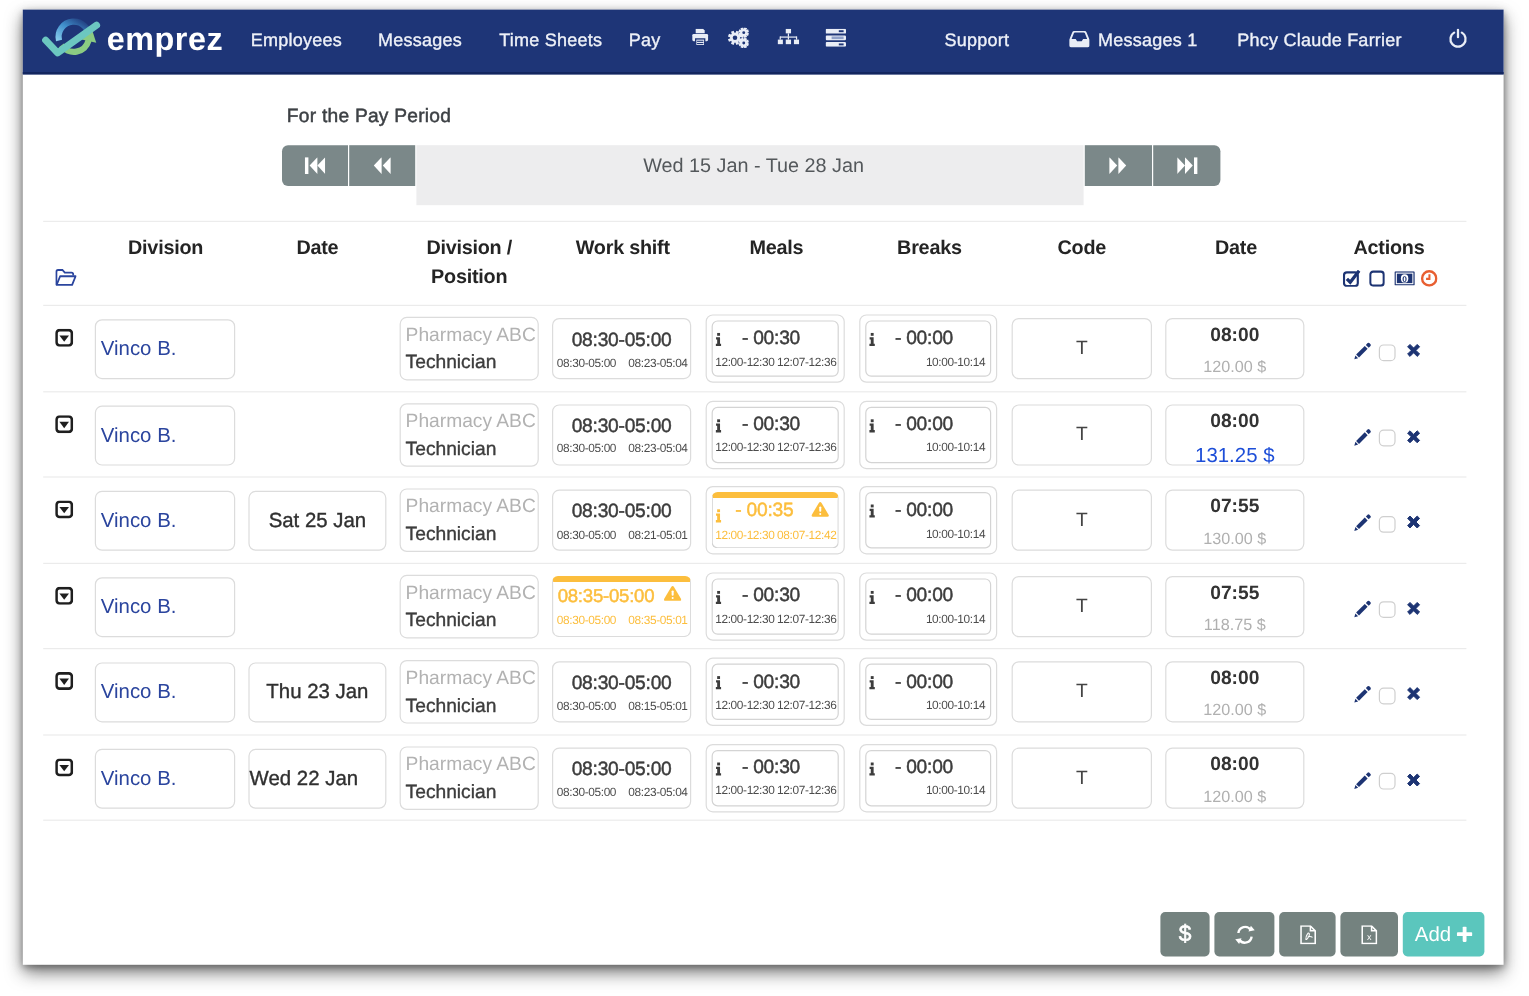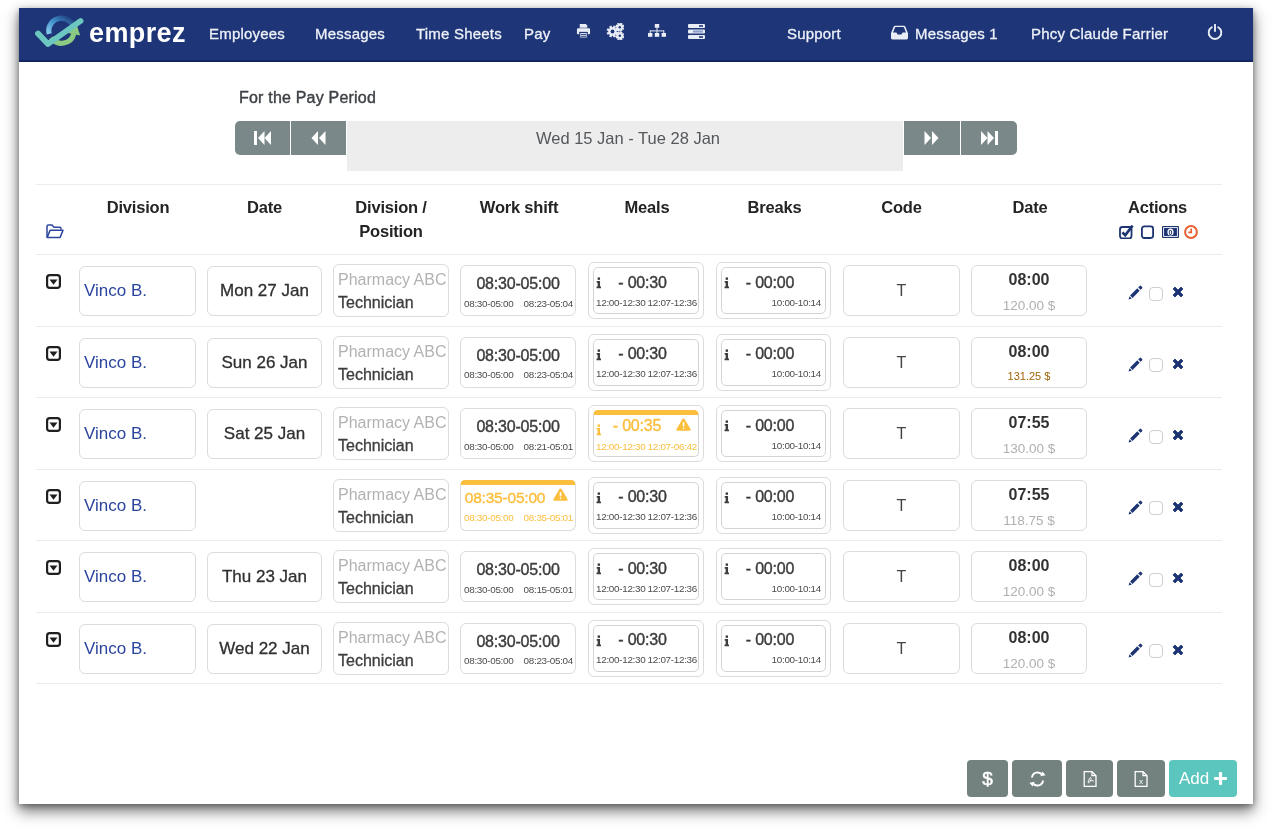--- a/index.html
+++ b/index.html
@@ -163,21 +163,20 @@
 <svg class="abs" style="left:1165px;top:217px" width="14" height="14" viewBox="0 0 14 14">
 <circle cx="7" cy="7" r="5.9" fill="none" stroke="#e85f31" stroke-width="2"></circle>
 <path d="M7.2 3.6 V7.4 H4.4" fill="none" stroke="#e85f31" stroke-width="1.7"></path>
 </svg>
 <div class="row" style="top:246.0px">
 <svg class="abs" style="left:10px;top:19px" width="15" height="15" viewBox="0 0 15 15">
 <rect x="1.1" y="1.1" width="12.8" height="12.8" rx="2.6" fill="none" stroke="#1f1f1f" stroke-width="2.2"></rect>
 <path d="M3.5 5.5 H11.5 L7.5 10.8 Z" fill="#1f1f1f"></path>
       </svg>
       <div class="bx" style="left:43px;top:11px;width:117px;height:50px;color:#2b459e;font-size:17px;line-height:48px;padding-left:4px">Vinco B.</div>
-<div class="bx" style="left:171px;top:11px;width:115px;height:50px;color:#303030;font-size:17px;line-height:48px;text-align:center;-webkit-text-stroke:.3px #303030">Mon 27 Jan</div>
 <div class="bx" style="left:297px;top:9px;width:116px;height:53px;font-size:16px;padding:3px 0 0 4px;line-height:23px;overflow:hidden">
         <div style="color:#b2b2b2">Pharmacy ABC</div>
         <div style="color:#3d3d3d;-webkit-text-stroke:.3px #3d3d3d">Technician</div>
       </div>
 <div class="bx" style="left:424px;top:10px;width:116px;height:51px;">
         <div class="abs" style="left:0px;right:0px;top:9px;text-align:center;font-size:16px;letter-spacing:-.2px;color:#3d3d3d;-webkit-text-stroke:.4px #3d3d3d">08:30-05:00</div>
         <div class="sub abs" style="left:3px;right:2px;top:31.5px;display:flex;justify-content:space-between;color:#4c4c4c">
           <span>08:30-05:00</span>
           <span>08:23-05:04</span>
         </div>
@@ -219,21 +218,20 @@
       <svg class="abs" style="left:1136px;top:31px" width="12" height="12" viewBox="0 0 12 12">
 <path d="M1 3 L3 1 L6 4 L9 1 L11 3 L8 6 L11 9 L9 11 L6 8 L3 11 L1 9 L4 6 Z" fill="#1d3473" stroke="#1d3473" stroke-width="0.8" stroke-linejoin="round"></path>
       </svg>
     </div>
 <div class="row" style="top:317.5px">
 <svg class="abs" style="left:10px;top:19px" width="15" height="15" viewBox="0 0 15 15">
 <rect x="1.1" y="1.1" width="12.8" height="12.8" rx="2.6" fill="none" stroke="#1f1f1f" stroke-width="2.2"></rect>
 <path d="M3.5 5.5 H11.5 L7.5 10.8 Z" fill="#1f1f1f"></path>
       </svg>
       <div class="bx" style="left:43px;top:11px;width:117px;height:50px;color:#2b459e;font-size:17px;line-height:48px;padding-left:4px">Vinco B.</div>
-<div class="bx" style="left:171px;top:11px;width:115px;height:50px;color:#303030;font-size:17px;line-height:48px;text-align:center;-webkit-text-stroke:.3px #303030">Sun 26 Jan</div>
 <div class="bx" style="left:297px;top:9px;width:116px;height:53px;font-size:16px;padding:3px 0 0 4px;line-height:23px;overflow:hidden">
         <div style="color:#b2b2b2">Pharmacy ABC</div>
         <div style="color:#3d3d3d;-webkit-text-stroke:.3px #3d3d3d">Technician</div>
       </div>
 <div class="bx" style="left:424px;top:10px;width:116px;height:51px;">
         <div class="abs" style="left:0px;right:0px;top:9px;text-align:center;font-size:16px;letter-spacing:-.2px;color:#3d3d3d;-webkit-text-stroke:.4px #3d3d3d">08:30-05:00</div>
         <div class="sub abs" style="left:3px;right:2px;top:31.5px;display:flex;justify-content:space-between;color:#4c4c4c">
           <span>08:30-05:00</span>
           <span>08:23-05:04</span>
         </div>
@@ -257,21 +255,21 @@
             <rect x="1.7" y="0.5" width="2.8" height="2.8" fill="#3d3d3d"></rect>
             <path d="M0.6 4.6 H4.5 V11 H5.8 V13.2 H0.4 V11 H1.7 V6.8 H0.6 Z" fill="#3d3d3d"></path>
           </svg>
           <div class="abs" style="left:10px;right:17px;top:5.5px;text-align:center;font-size:16px;letter-spacing:-.2px;color:#3d3d3d;-webkit-text-stroke:.4px #3d3d3d">- 00:00</div>
           <div class="sub abs" style="left:3px;right:4px;top:28.5px;text-align:right">10:00-10:14</div>
         </div>
       </div>
 <div class="bx" style="left:807px;top:10px;width:117px;height:51px;font-size:16px;color:#444;text-align:center;line-height:49px">T</div>
 <div class="bx" style="left:935px;top:10px;width:116px;height:51px;text-align:center">
         <div class="abs" style="left:0;right:0;top:5px;font-size:16px;font-weight:700;color:#333">08:00</div>
-        <div class="abs" style="left:0;right:0;top:32px;font-size:11px;color:#a16207">131.25 $</div>
+        <div class="abs" style="left:0;right:0;top:32px;font-size:17px;color:#1d4ed8">131.25 $</div>
       </div>
 <svg class="abs" style="left:1092px;top:30px" width="15" height="15" viewBox="0 0 15 15">
 <path d="M0.6 14.4 L1.5 11.2 L3.8 13.5 Z" fill="#1d3473"></path>
 <path d="M2.1 10.5 L9.3 3.3 L11.7 5.7 L4.5 12.9 Z" fill="#1d3473"></path>
 <path d="M10.2 2.4 L11.7 0.9 Q12.4 0.3 13.1 0.9 L14.1 1.9 Q14.7 2.6 14.1 3.3 L12.6 4.8 Z" fill="#1d3473"></path>
 </svg>
       <div class="abs" style="left:1113px;top:31.5px;width:14px;height:14px;border:1.5px solid #cfcfcf;border-radius:4px;background:#fff"></div>
       <svg class="abs" style="left:1136px;top:31px" width="12" height="12" viewBox="0 0 12 12">
 <path d="M1 3 L3 1 L6 4 L9 1 L11 3 L8 6 L11 9 L9 11 L6 8 L3 11 L1 9 L4 6 Z" fill="#1d3473" stroke="#1d3473" stroke-width="0.8" stroke-linejoin="round"></path>
       </svg>
@@ -301,21 +299,21 @@
             <path d="M0.6 4.6 H4.5 V11 H5.8 V13.2 H0.4 V11 H1.7 V6.8 H0.6 Z" fill="#fcbe3d"></path>
           </svg>
           <div class="abs" style="left:12px;right:30px;top:2px;text-align:center;font-size:16px;letter-spacing:-.2px;color:#fcbe3d;-webkit-text-stroke:.4px #fcbe3d">- 00:35</div>
           <svg class="abs" style="right:7px;top:3px" width="15" height="13.5" viewBox="0 0 17 15">
 <path d="M7.2 1.2 Q8.5 -0.6 9.8 1.2 L16.4 12.2 Q17.3 14.2 15.2 14.2 H1.8 Q-0.3 14.2 .6 12.2 Z" fill="#fcbe3d"></path>
 <rect x="7.6" y="4.4" width="1.9" height="5" rx="0.9" fill="#fff"></rect>
             <rect x="7.6" y="10.6" width="1.9" height="1.9" rx="0.9" fill="#fff"></rect>
           </svg>
           <div class="sub abs" style="left:2px;right:1px;top:26px;display:flex;justify-content:space-between;color:#fcbe3d">
             <span>12:00-12:30</span>
-            <span>12:07-06:42</span>
+            <span>08:07-12:42</span>
           </div>
         </div>
       </div>
 <div class="bx" style="left:680px;top:7px;width:115px;height:57px">
         <div class="abs" style="left:4px;top:4px;right:4px;bottom:4px;border:1px solid #d4d4d4;border-radius:5px">
           <svg class="abs" style="left:1.5px;top:9px" width="5.5" height="12" viewBox="0 0 6 14">
             <rect x="1.7" y="0.5" width="2.8" height="2.8" fill="#3d3d3d"></rect>
             <path d="M0.6 4.6 H4.5 V11 H5.8 V13.2 H0.4 V11 H1.7 V6.8 H0.6 Z" fill="#3d3d3d"></path>
           </svg>
           <div class="abs" style="left:10px;right:17px;top:5.5px;text-align:center;font-size:16px;letter-spacing:-.2px;color:#3d3d3d;-webkit-text-stroke:.4px #3d3d3d">- 00:00</div>
@@ -452,21 +450,21 @@
       <svg class="abs" style="left:1136px;top:31px" width="12" height="12" viewBox="0 0 12 12">
 <path d="M1 3 L3 1 L6 4 L9 1 L11 3 L8 6 L11 9 L9 11 L6 8 L3 11 L1 9 L4 6 Z" fill="#1d3473" stroke="#1d3473" stroke-width="0.8" stroke-linejoin="round"></path>
       </svg>
     </div>
 <div class="row" style="top:603.5px">
 <svg class="abs" style="left:10px;top:19px" width="15" height="15" viewBox="0 0 15 15">
 <rect x="1.1" y="1.1" width="12.8" height="12.8" rx="2.6" fill="none" stroke="#1f1f1f" stroke-width="2.2"></rect>
 <path d="M3.5 5.5 H11.5 L7.5 10.8 Z" fill="#1f1f1f"></path>
       </svg>
       <div class="bx" style="left:43px;top:11px;width:117px;height:50px;color:#2b459e;font-size:17px;line-height:48px;padding-left:4px">Vinco B.</div>
-<div class="bx" style="left:171px;top:11px;width:115px;height:50px;color:#303030;font-size:17px;line-height:48px;text-align:center;-webkit-text-stroke:.3px #303030">Wed 22 Jan</div>
+<div class="bx" style="left:171px;top:11px;width:115px;height:50px;color:#303030;font-size:17px;line-height:48px;text-align:left;-webkit-text-stroke:.3px #303030">Wed 22 Jan</div>
 <div class="bx" style="left:297px;top:9px;width:116px;height:53px;font-size:16px;padding:3px 0 0 4px;line-height:23px;overflow:hidden">
         <div style="color:#b2b2b2">Pharmacy ABC</div>
         <div style="color:#3d3d3d;-webkit-text-stroke:.3px #3d3d3d">Technician</div>
       </div>
 <div class="bx" style="left:424px;top:10px;width:116px;height:51px;">
         <div class="abs" style="left:0px;right:0px;top:9px;text-align:center;font-size:16px;letter-spacing:-.2px;color:#3d3d3d;-webkit-text-stroke:.4px #3d3d3d">08:30-05:00</div>
         <div class="sub abs" style="left:3px;right:2px;top:31.5px;display:flex;justify-content:space-between;color:#4c4c4c">
           <span>08:30-05:00</span>
           <span>08:23-05:04</span>
         </div>

